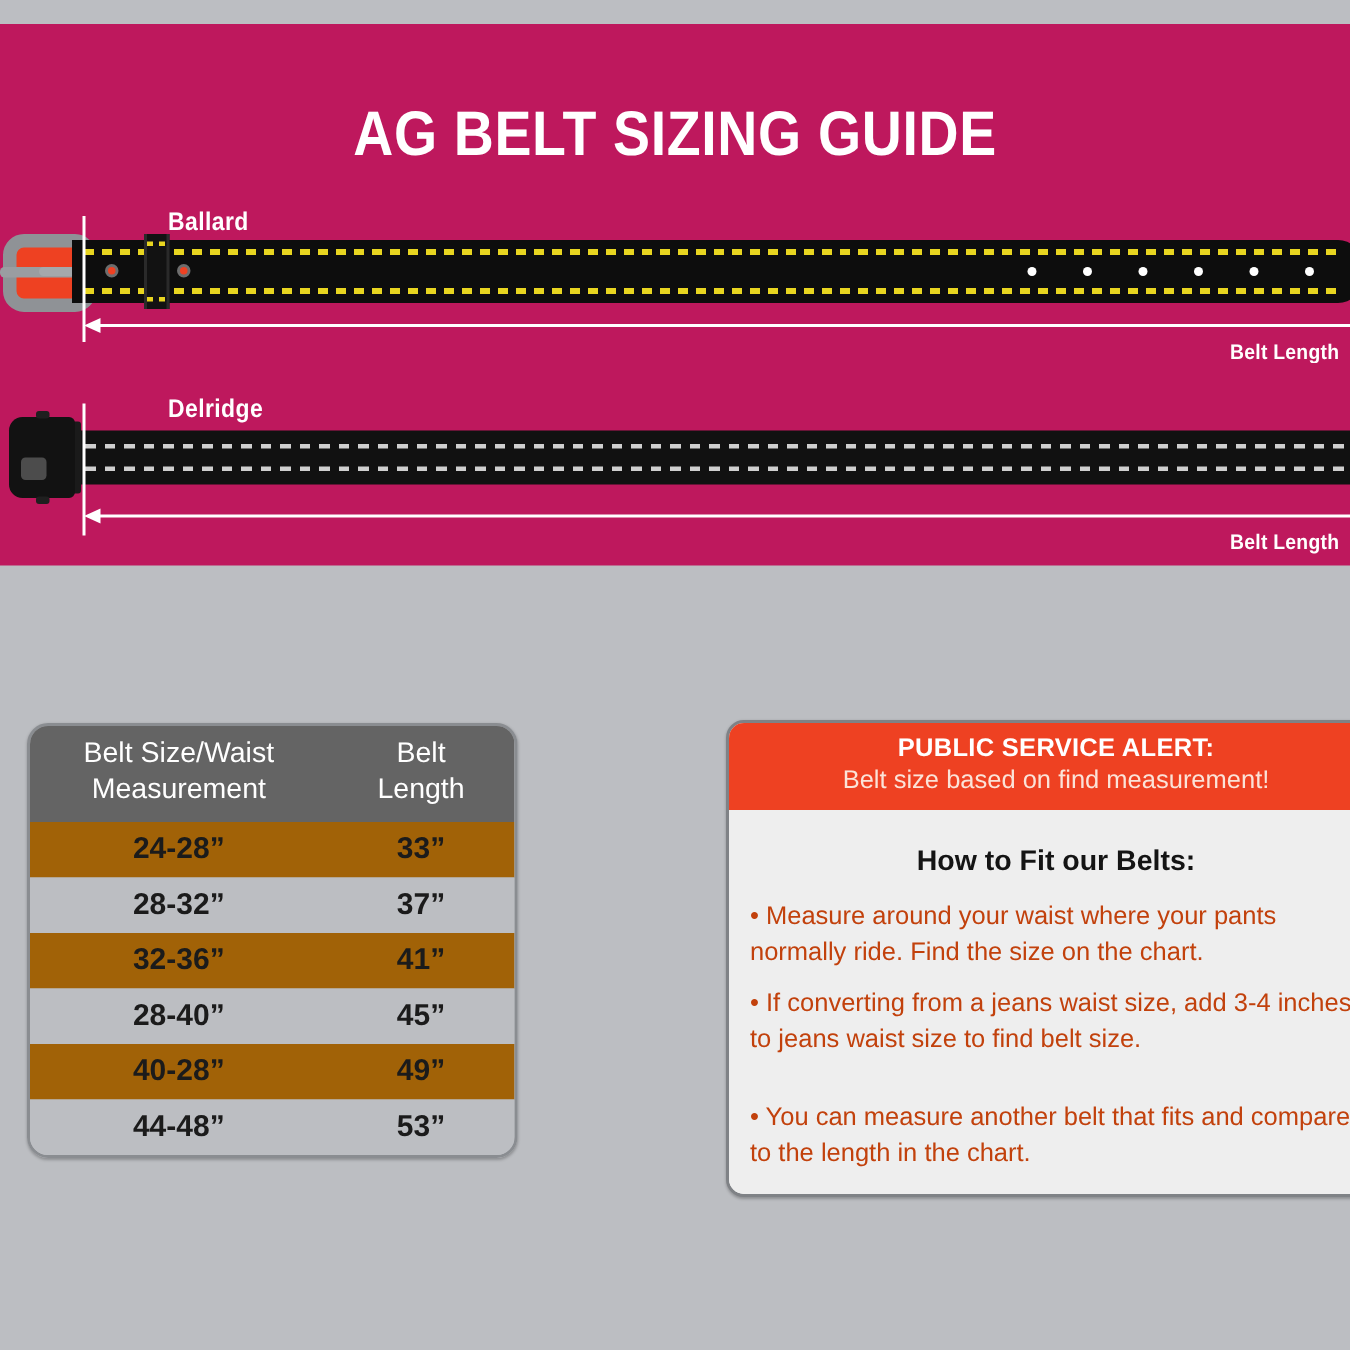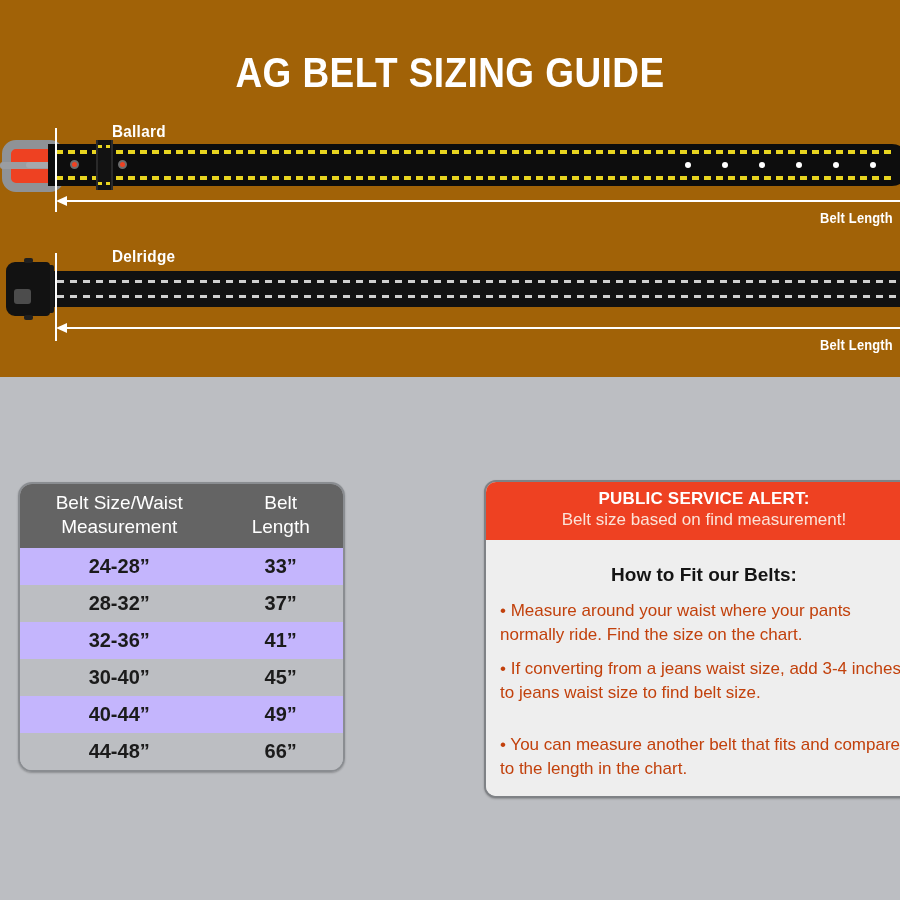--- a/index.html
+++ b/index.html
@@ -16,24 +16,24 @@
     width: 900px;
     height: 900px;
     background: #bcbec2;
     overflow: hidden;
   }
 
   
   .hero {
     position: absolute;
     left: 0;
-    top: 0;
+    top: 16px;
     width: 900px;
     height: 377px;
-    background: #a16207;
+    background: #be185d;
     overflow: hidden;
   }
 
   .hero-title {
     position: absolute;
     top: 52px;
     left: 0;
     width: 900px;
     text-align: center;
     color: #ffffff;
@@ -286,21 +286,21 @@
   .size-table th.col-b { width: 38%; margin-top: 20px; }
   .size-table td {
     font-family: "Liberation Sans Narrow", "Liberation Sans", sans-serif;
     font-size: 20px;
     font-weight: bold;
     color: #1b1b1b;
     text-align: center;
     height: 37px;
     padding: 0;
   }
-  .size-table tr.row-light td { background: #c4b5fd; }
+  .size-table tr.row-light td { background: #a16207; }
   .size-table tr.row-dark  td { background: #bcbec2; }
 
   
   .alert-panel {
     position: absolute;
     left: 484px;
     top: 103px;
     width: 440px;
     border-radius: 12px;
     overflow: hidden;
@@ -438,30 +438,30 @@
           </tr>
           <tr class="row-dark">
             <td>28-32”</td>
             <td>37”</td>
           </tr>
           <tr class="row-light">
             <td>32-36”</td>
             <td>41”</td>
           </tr>
           <tr class="row-dark">
-            <td>30-40”</td>
+            <td>28-40”</td>
             <td>45”</td>
           </tr>
           <tr class="row-light">
-            <td>40-44”</td>
+            <td>40-28”</td>
             <td>49”</td>
           </tr>
           <tr class="row-dark">
             <td>44-48”</td>
-            <td>66”</td>
+            <td>53”</td>
           </tr>
         </tbody>
       </table>
     </div>
 
     <div class="alert-panel">
       <div class="alert-head">
         <div class="alert-head-line1">PUBLIC SERVICE ALERT:</div>
         <div class="alert-head-line2">Belt size based on find measurement!</div>
       </div>

